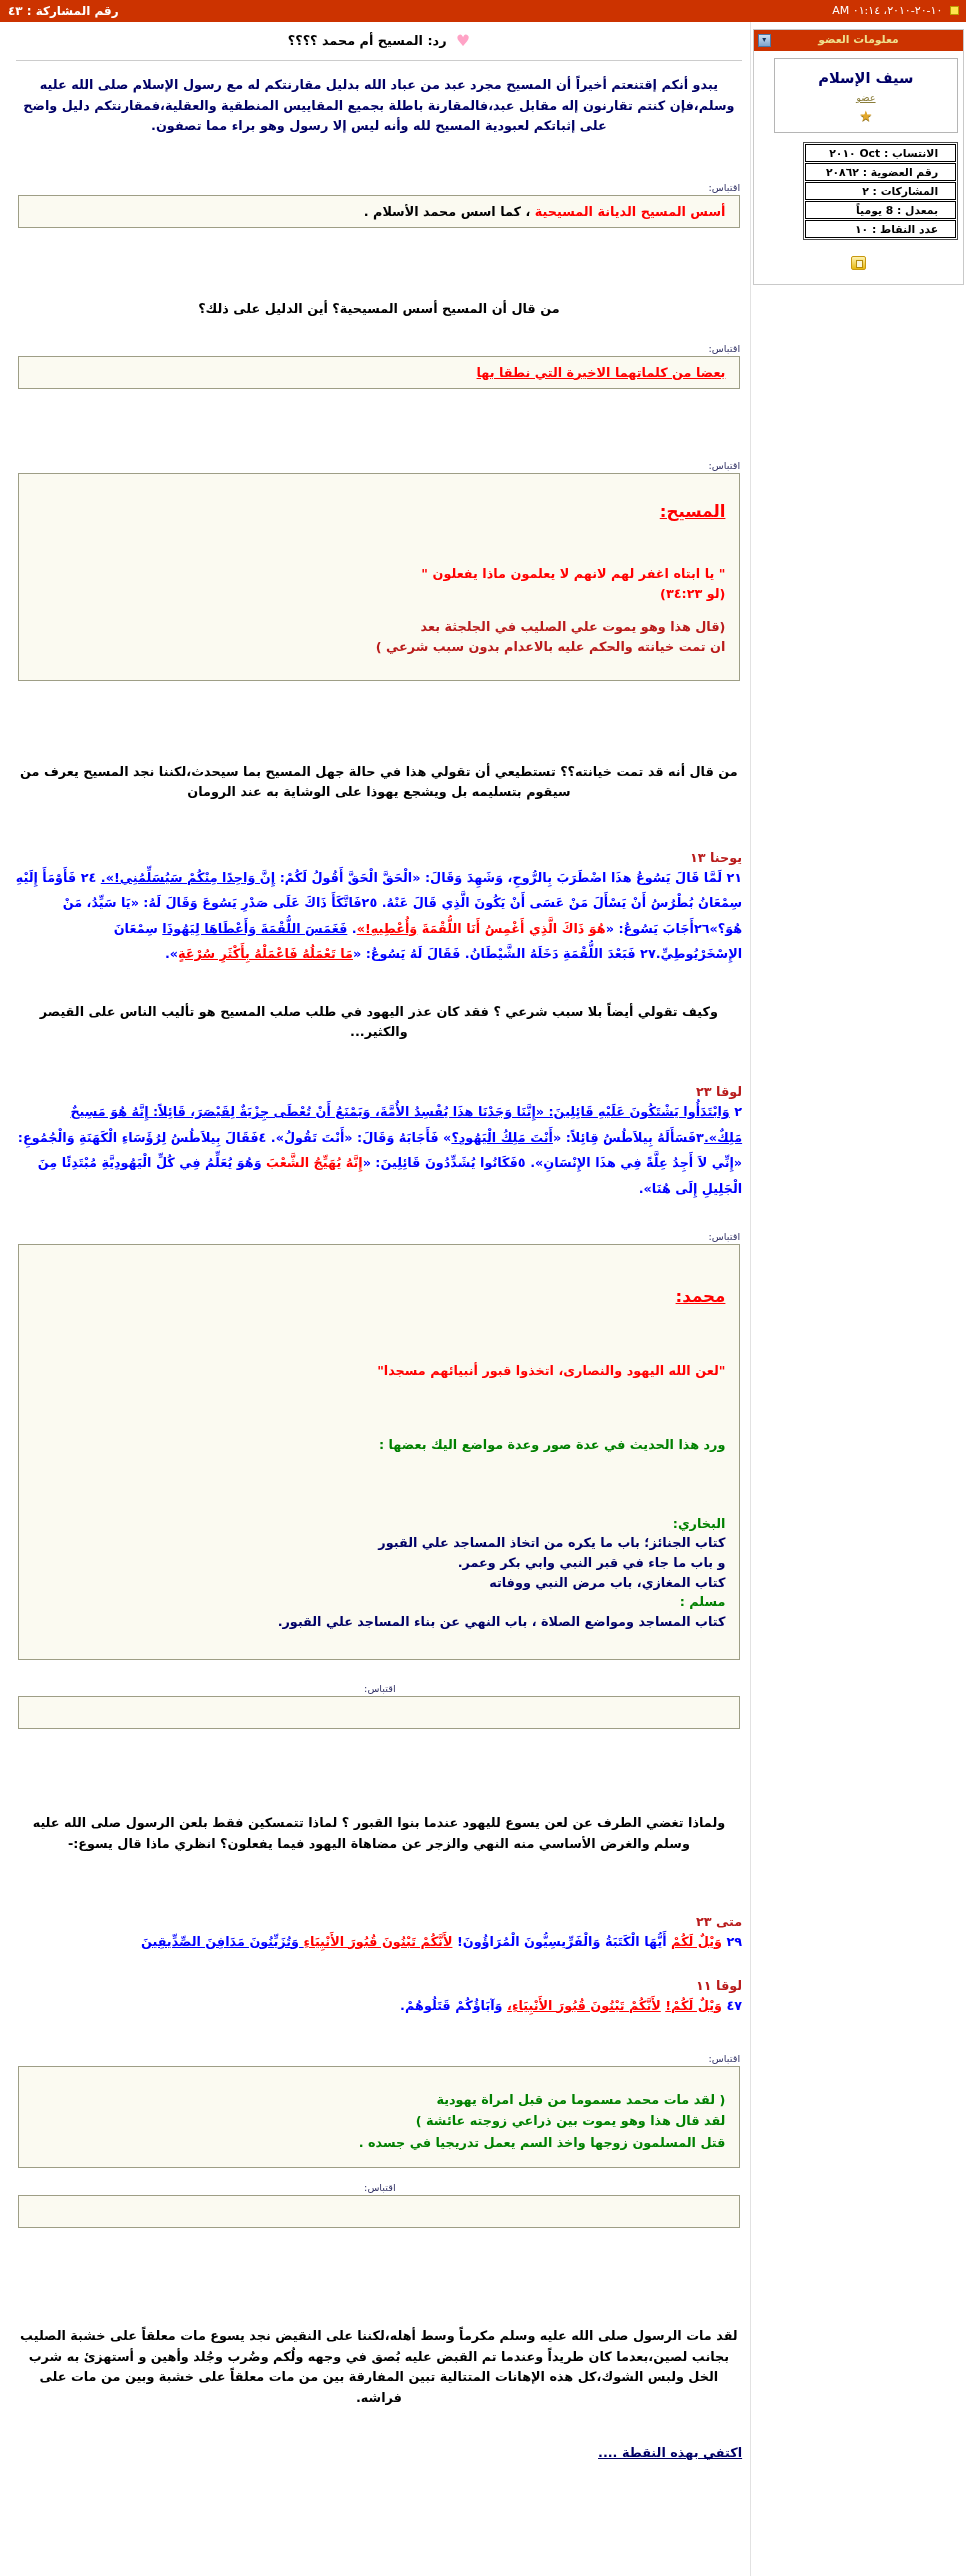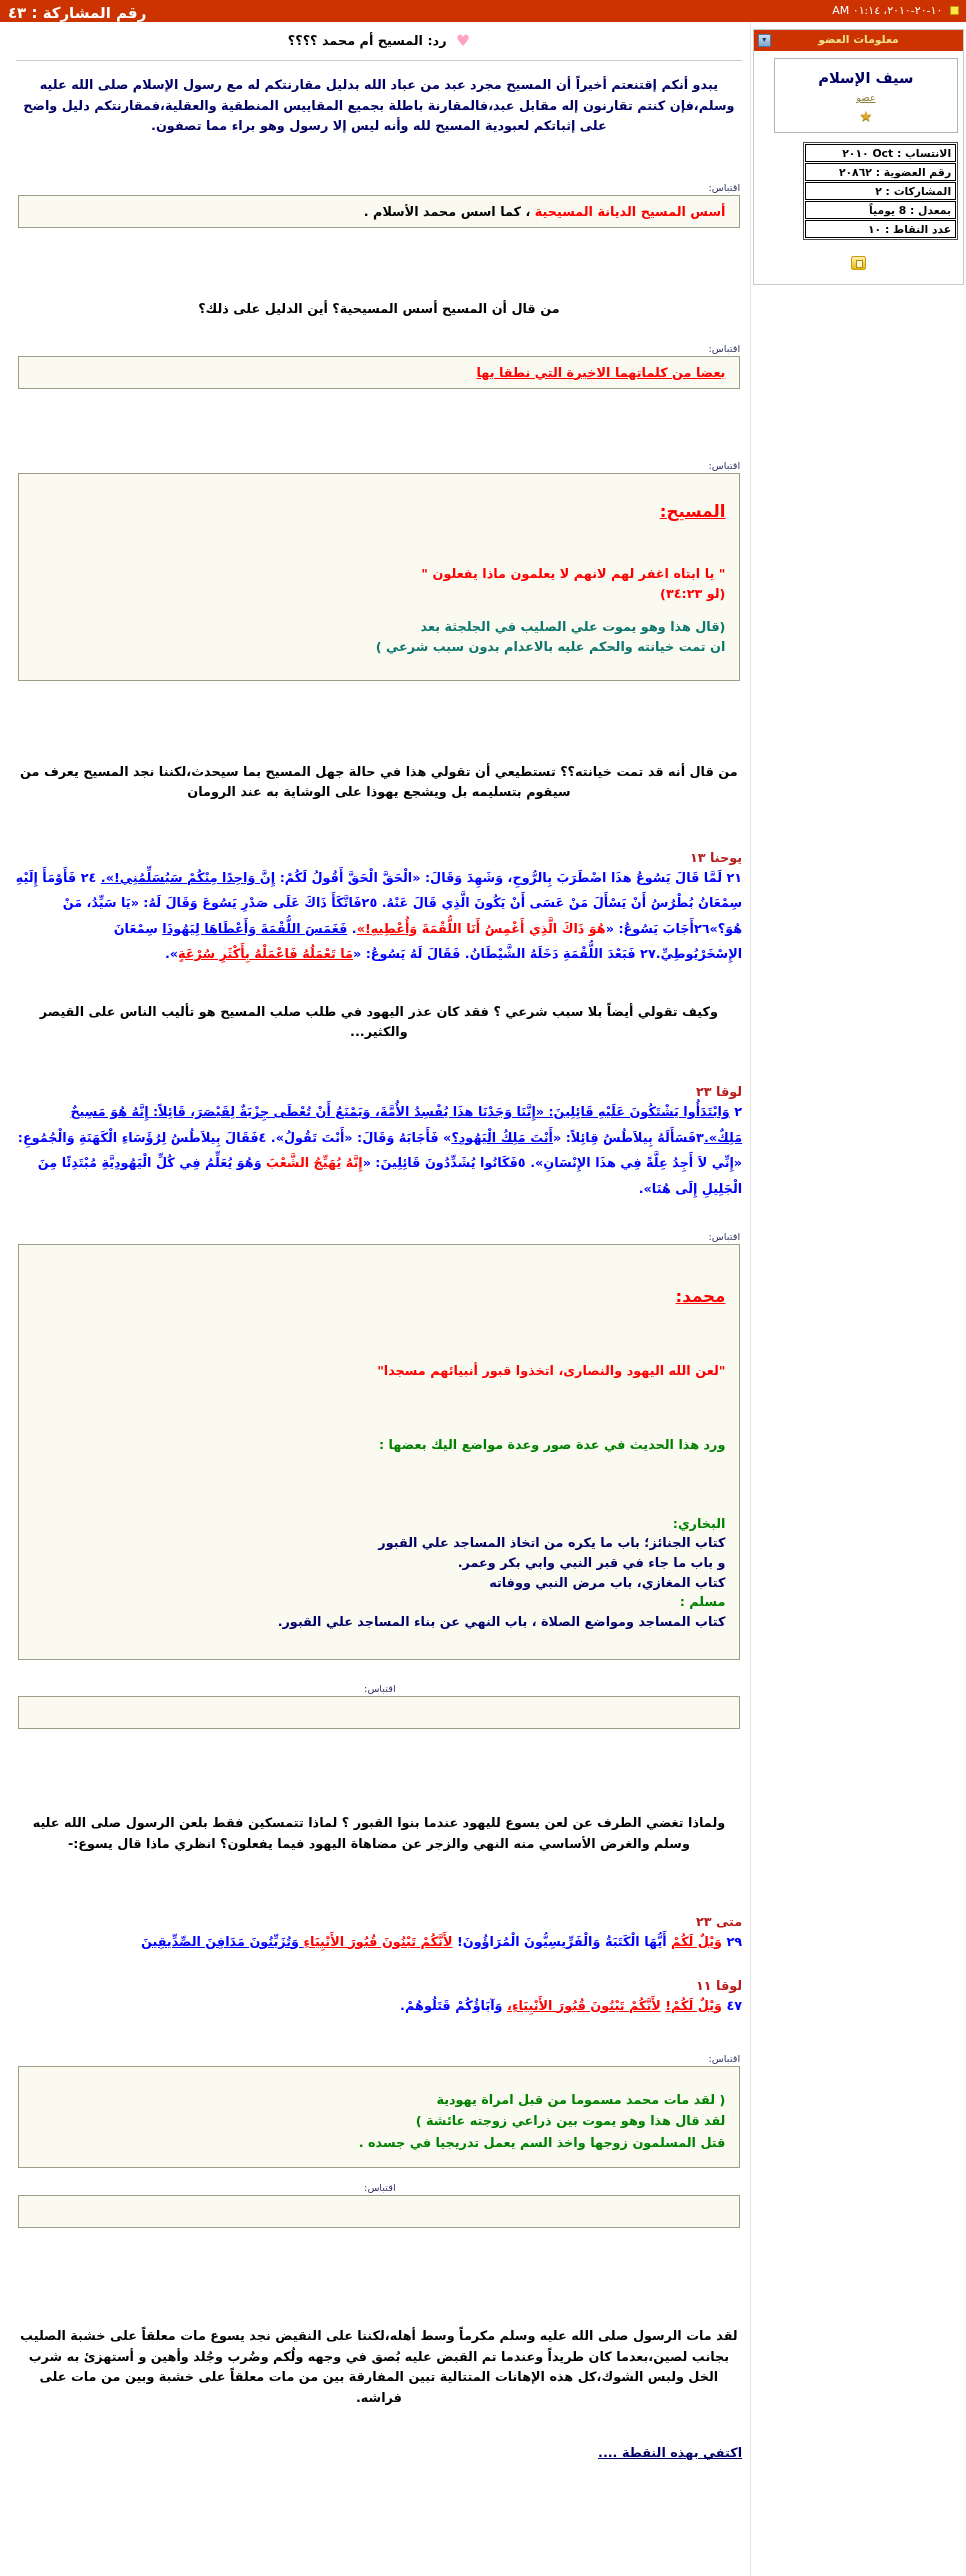--- a/index.html
+++ b/index.html
@@ -3,40 +3,40 @@
 <meta charset="utf-8">
 <style>
   * { margin:0; padding:0; box-sizing:border-box; }
   body { background:#fff; font-family:"DejaVu Sans", sans-serif; direction:rtl; }
   .page { width:966px; height:2576px; overflow:hidden; background:#fff; position:relative; }
 
   
   .topbar { background:#CC3300; height:21.6px; position:relative; }
   .yellow-icon { width:8.8px; height:8.8px; background:#FFE44D; border:1px solid #B89B00; position:absolute; right:6.9px; top:5.9px; }
   .timestamp { position:absolute; right:23.6px; top:3.9px; color:#FFFFFF; font-size:11px; font-weight:normal; }
-  .postnum  { position:absolute; left:7.9px;  top:3.9px; color:#FFFFFF; font-size:15px; font-weight:bold; }
+  .postnum  { position:absolute; left:7.9px;  top:3.9px; color:#FFFFFF; font-size:12px; font-weight:bold; }
 
   .content { display:flex; align-items:stretch; }
 
   
   .sidebar-col { width:216px; min-height:2554px; border-left:1px solid #E2E2E2; padding:7.9px 2px 0 2px; }
   .sb-panel { border:1px solid #C9C9C9; background:#FFFFFF; padding-bottom:13.7px; }
   .sb-header { background:#CC3300; height:20.6px; line-height:20.6px; position:relative; text-align:center;
                color:#EFE08C; font-size:10.8px; font-weight:bold; }
   .collapse-icon { position:absolute; left:3.9px; top:3.9px; width:12.8px; height:12.8px;
                    background:linear-gradient(#CFE0F2,#7FA5CE); border:1px solid #4A76A8;
                    font-size:7.9px; line-height:10.8px; color:#14345E; text-align:center; cursor:pointer; }
   .collapse-icon::after { content:"▾"; }
   .sb-userbox { border:1px solid #B5B5B5; margin:6.9px 4.9px 6.9px 19.6px; padding:9.8px 3.9px 7.9px; text-align:center; }
   .sb-username { color:#000066; font-size:14.7px; font-weight:bold; display:block; }
   .sb-usertitle { display:inline-block; margin-top:3.9px; font-size:9.8px; color:#8A7D3A; text-decoration:underline; }
   .sb-star { display:block; margin-top:2px; color:#E3A82B; font-size:14.7px; text-shadow:0 1px 0 #8A6D1B; }
   .sb-stats { border:1px solid #4D4D4D; margin:9.8px 4.9px 0 auto; width:155px; background:#FFF; padding:1px; }
   .sb-stat { border:1px solid #000; margin-bottom:1px; font-size:10.8px; font-weight:bold;
-             padding:2px 4px 1px; text-align:right; color:#000; background:#FFF; }
+             padding:2px 17px 1px; text-align:right; color:#000; background:#FFF; }
   .sb-stat:last-child { margin-bottom:0; }
   .sb-action { width:15.7px; height:13.7px; margin:15.7px auto 0; background:linear-gradient(#FFF3B0,#E8B90F);
                border:1px solid #C79810; border-radius:2px; position:relative; cursor:pointer; }
   .sb-action::after { content:""; position:absolute; left:3.9px; top:2.9px; width:5.9px; height:5.9px;
                       background:#FBF6D8; border:1px solid #B38A0B; }
 
   
   .main { flex:1; padding:7.9px 7.9px 0 15.7px; }
   .title-row { text-align:center; margin-top:2px; font-size:12.8px; font-weight:bold; color:#000; }
   .heart { color:#FFA3C6; font-size:15.7px; margin-left:4.9px; vertical-align:-1px; }
@@ -53,21 +53,21 @@
   .seg-r  { color:#FF0000; }
   .seg-ru { color:#FF0000; text-decoration:underline; }
 
   .quote-wrap { margin:0 2px; }
   .quote-label { font-size:9.8px; color:#333366; text-align:right; padding-left:2px; margin-bottom:2px; }
   .quote-label.center { text-align:center; }
   .quote-box { background:#FBFAF1; border:1px solid #9E9E86; padding:7.9px 13.7px; font-weight:bold;
                font-size:12.8px; text-align:right; color:#000; }
   .q-big-heading { color:#FF0000; font-size:16.7px; font-weight:bold; text-decoration:underline; }
   .redline { color:#FF0000; } .greenline { color:#008000; } .navyline { color:#000066; }
-  .bluecomment { color:#0f766e; }
+  .bluecomment { color:#b91c1c; }
   .empty-box { min-height:33px; }
   .closing { color:#000066; font-size:12.8px; font-weight:bold; text-decoration:underline; text-align:right; }
 </style>
 </head>
 <body>
 
 <div class="page">
 
   <div class="topbar">
     <span class="yellow-icon"></span>

